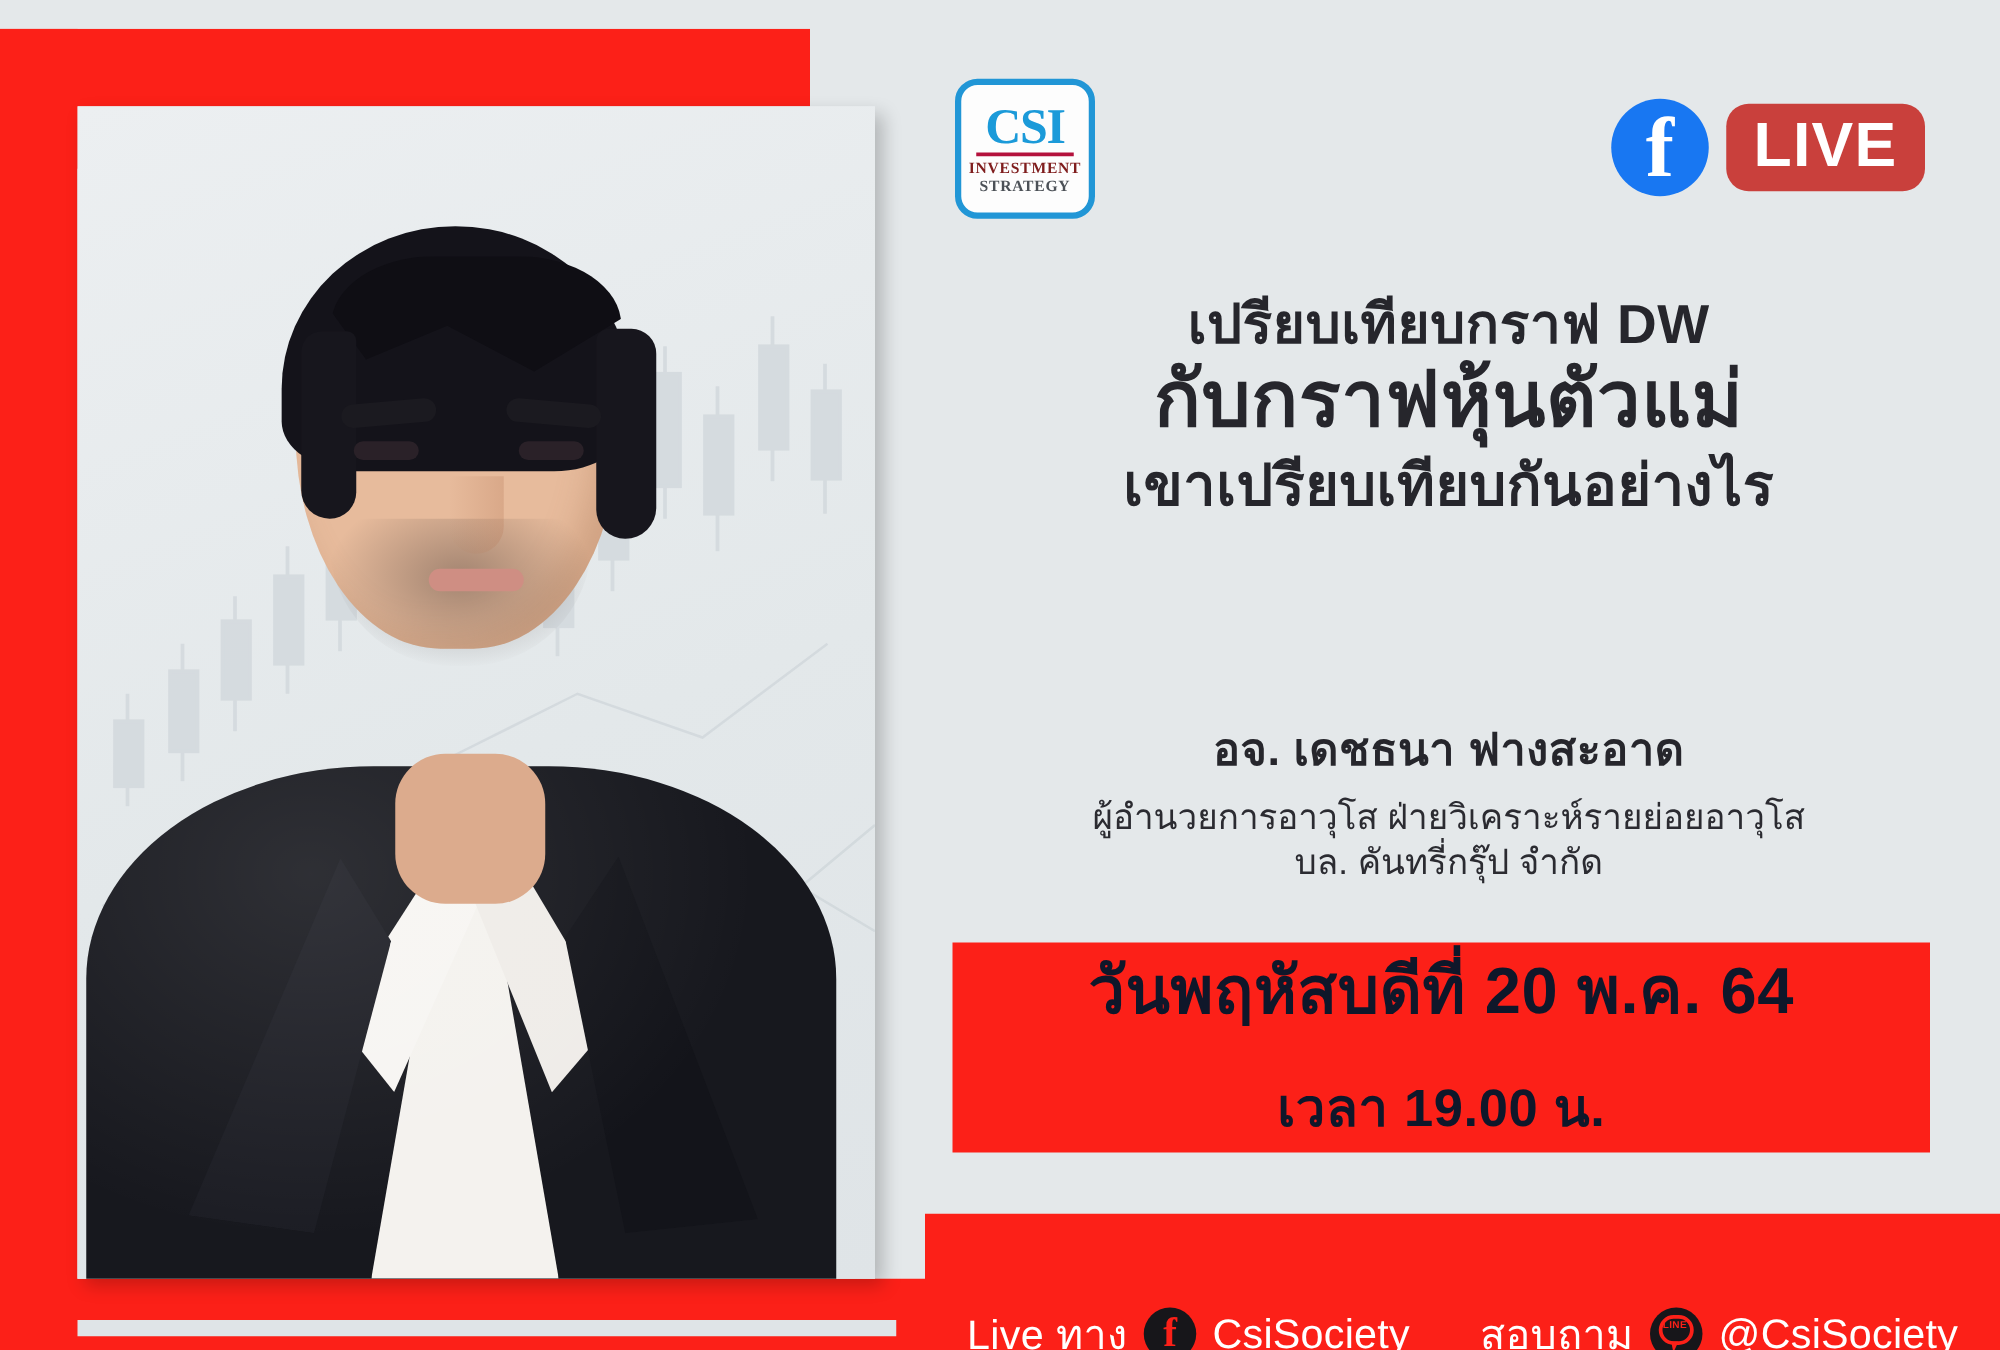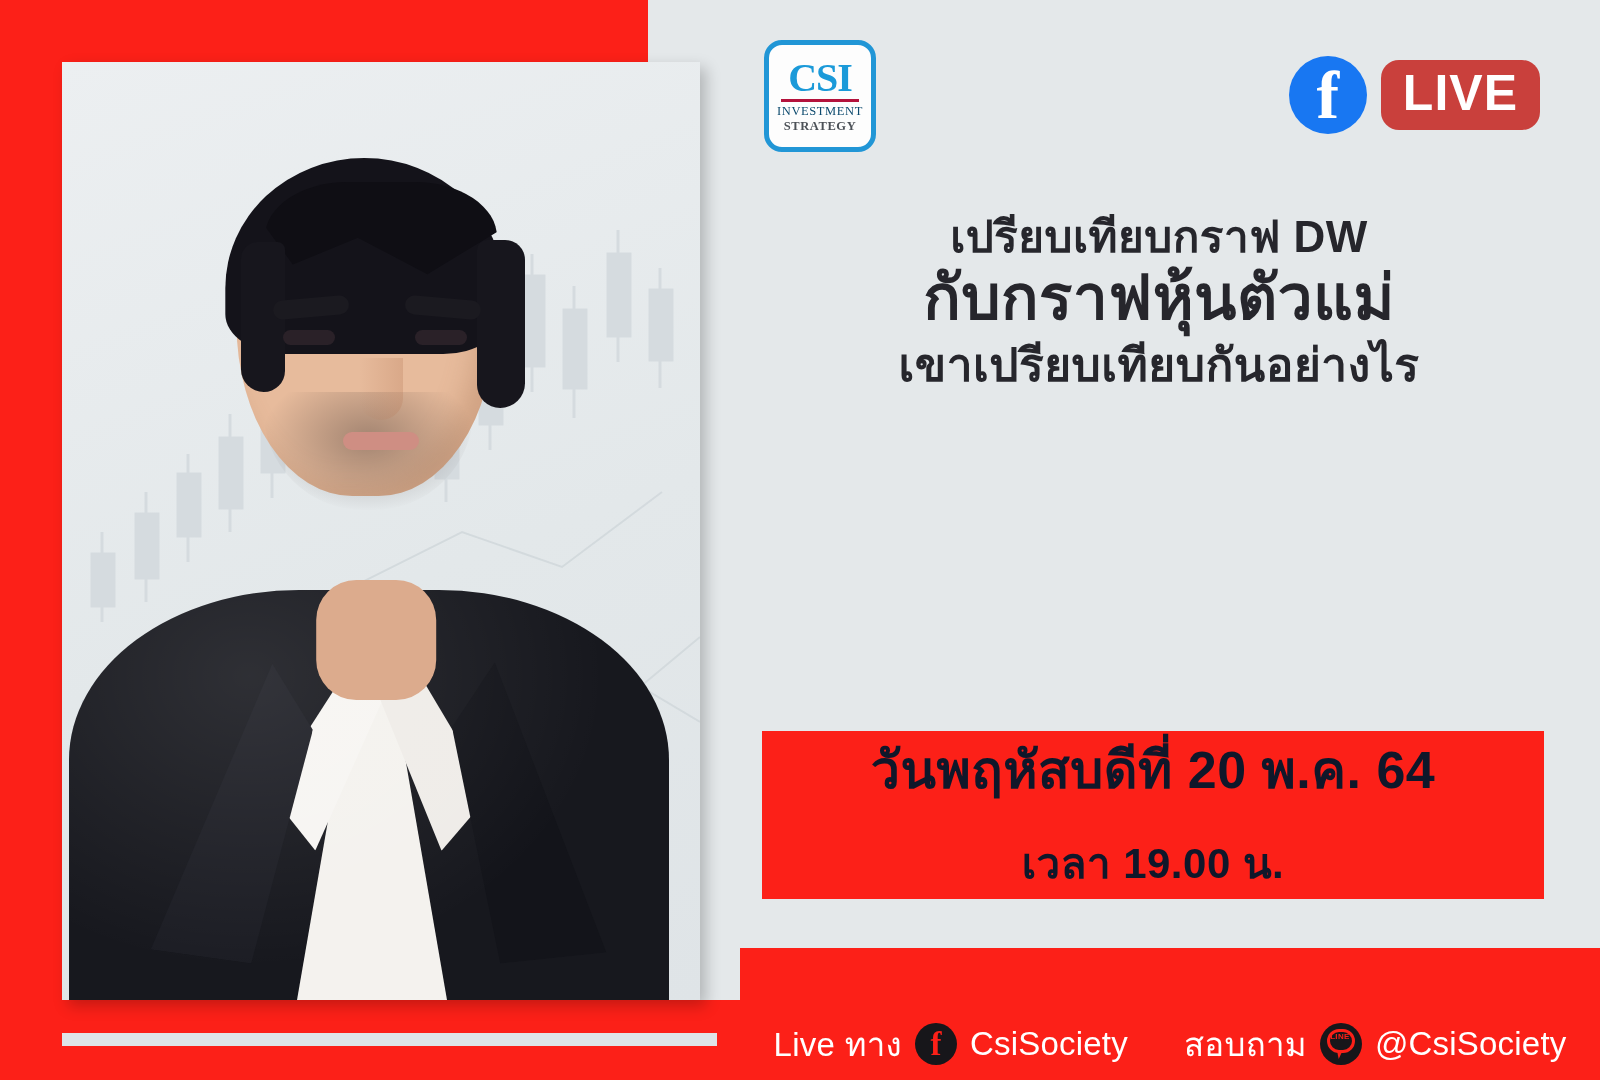--- a/index.html
+++ b/index.html
@@ -2,21 +2,21 @@
 <html><head>
 <meta charset="utf-8">
 <style>
   html,body{margin:0;padding:0;}
   body{
     width:1600px;height:1080px;overflow:hidden;
     background:#e4e8ea;
     font-family:"Liberation Sans","DejaVu Sans",sans-serif;
     position:relative;
   }
-  #poster{position:absolute;inset:0;background:#e4e8ea;overflow:hidden;}
+  #poster{position:absolute;inset:0;background:#e4e8ea;overflow:hidden;margin-top:23px;}
 
   
   .red-top-left{
     position:absolute;left:0;top:0;width:648px;height:112px;background:#fc2018;
   }
   .red-left-strip{
     position:absolute;left:0;top:0;width:62px;height:1080px;background:#fc2018;
   }
   .red-bottom-left{
     position:absolute;left:0;top:1000px;width:760px;height:80px;background:#fc2018;
@@ -135,21 +135,21 @@
   
   .csi-logo{
     position:absolute;left:46px;top:40px;width:112px;height:112px;
     border:5px solid #2196d6;border-radius:18px;background:#fdfdfd;
     display:flex;flex-direction:column;align-items:center;justify-content:center;
     box-sizing:border-box;
   }
   .csi-main{font-weight:bold;font-size:40px;color:#1b9ad9;line-height:.95;letter-spacing:-1px;
     font-family:"Liberation Serif","DejaVu Serif",serif;}
   .csi-rule{width:78px;height:3px;background:#b4123c;margin:2px 0 2px;}
-  .csi-sub1{font-size:12.5px;font-weight:normal;color:#0c4a6e;letter-spacing:.6px;
+  .csi-sub1{font-size:12.5px;font-weight:bold;color:#7f1d1d;letter-spacing:.6px;
     font-family:"Liberation Serif","DejaVu Serif",serif;}
   .csi-sub2{font-size:12.5px;font-weight:bold;color:#4c5157;letter-spacing:.6px;
     font-family:"Liberation Serif","DejaVu Serif",serif;}
 
   
   .fb-live{position:absolute;right:60px;top:56px;display:flex;align-items:center;gap:14px;}
   .fb-circle{width:78px;height:78px;border-radius:50%;background:#1877f2;position:relative;}
   .fb-circle .f{
     position:absolute;left:0;right:0;top:50%;transform:translateY(-50%);
     text-align:center;color:#fff;font-size:68px;font-weight:bold;line-height:1;
@@ -301,20 +301,27 @@
       </div>
       <div class="live-badge">LIVE</div>
     </div>
 
     <div class="headline">
       <div class="h1">เปรียบเทียบกราฟ DW</div>
       <div class="h2">กับกราฟหุ้นตัวแม่</div>
       <div class="h3">เขาเปรียบเทียบกันอย่างไร</div>
     </div>
 
+    <div class="speaker">
+      <div class="sp-name">อจ. เดชธนา ฟางสะอาด</div>
+      <div class="sp-role">
+        <div>ผู้อำนวยการอาวุโส ฝ่ายวิเคราะห์รายย่อยอาวุโส</div>
+        <div>บล. คันทรี่กรุ๊ป จำกัด</div>
+      </div>
+    </div>
 
     <div class="date-box">
       <div class="date-l1">วันพฤหัสบดีที่ 20 พ.ค. 64</div>
       <div class="date-l2">เวลา 19.00 น.</div>
     </div>
 
     <div class="footer">
       <div class="f-item">
         <span class="label">Live ทาง</span>
         <span class="ico-circle">

